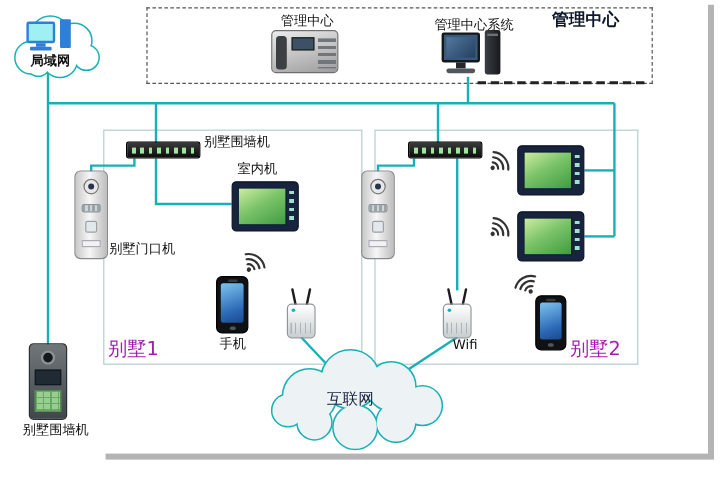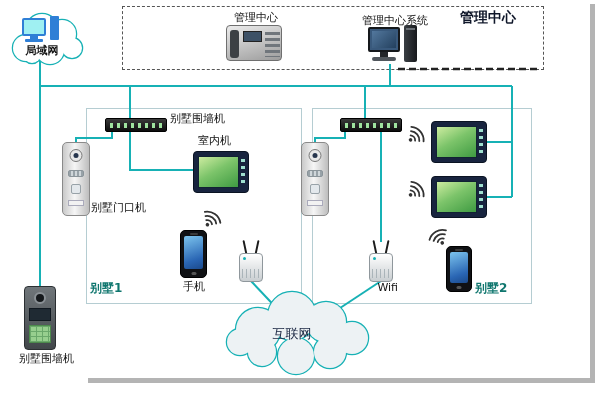--- a/index.html
+++ b/index.html
@@ -3,21 +3,21 @@
 <meta charset="utf-8">
 <style>
   *{margin:0;padding:0;box-sizing:border-box}
   body{font-family:"DejaVu Sans",sans-serif;background:#fff}
   .canvas{position:relative;width:600px;height:400px;background:#fff;overflow:hidden}
   .abs{position:absolute}
   .top{z-index:2}
   .label{position:absolute;z-index:2;color:#111;font-size:11px;line-height:1.2;white-space:nowrap}
   .wrap{white-space:normal;text-align:right}
   .title-red{color:#0f172a;font-weight:bold;font-size:14px}
-  .villa-title{font-weight:bold;font-size:12px;color:#0f766e}
+  .villa-title{font-weight:normal;font-size:16px;color:#a21caf}
   .net-title{font-weight:normal;font-size:13px;color:#16233f}
   .box{position:absolute;z-index:0;border:1px solid #b5cdd2;background:transparent}
   .mgmtbox{border:1px dashed #555}
   .wires{position:absolute;left:0;top:0;z-index:1}
   .graybar{position:absolute;z-index:0;background:#b4b4b4}
 
   
   .switch{background:linear-gradient(#3a3a3a,#0d0d0d);border:1px solid #000;border-radius:2px}
   .switch .ports{position:absolute;left:4px;right:4px;top:4px;height:5px;
     background:repeating-linear-gradient(90deg,#9fe49f 0 3px,transparent 3px 7px)}

